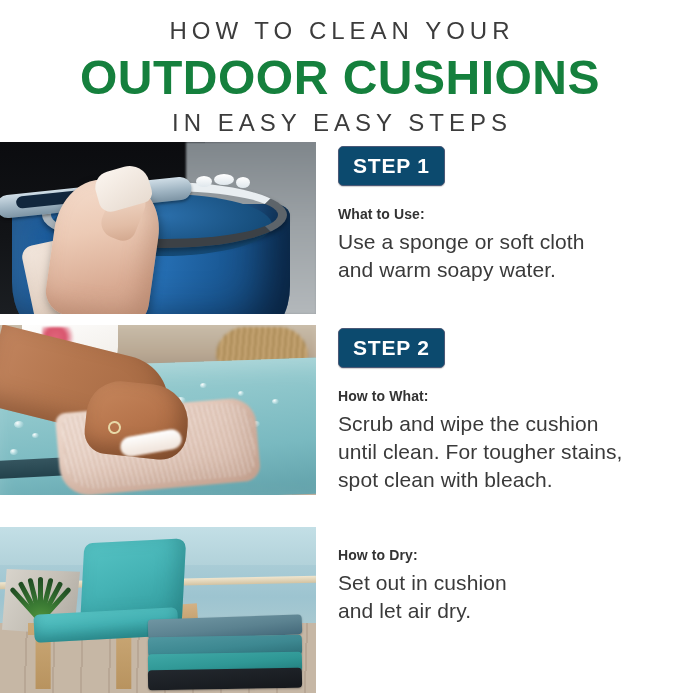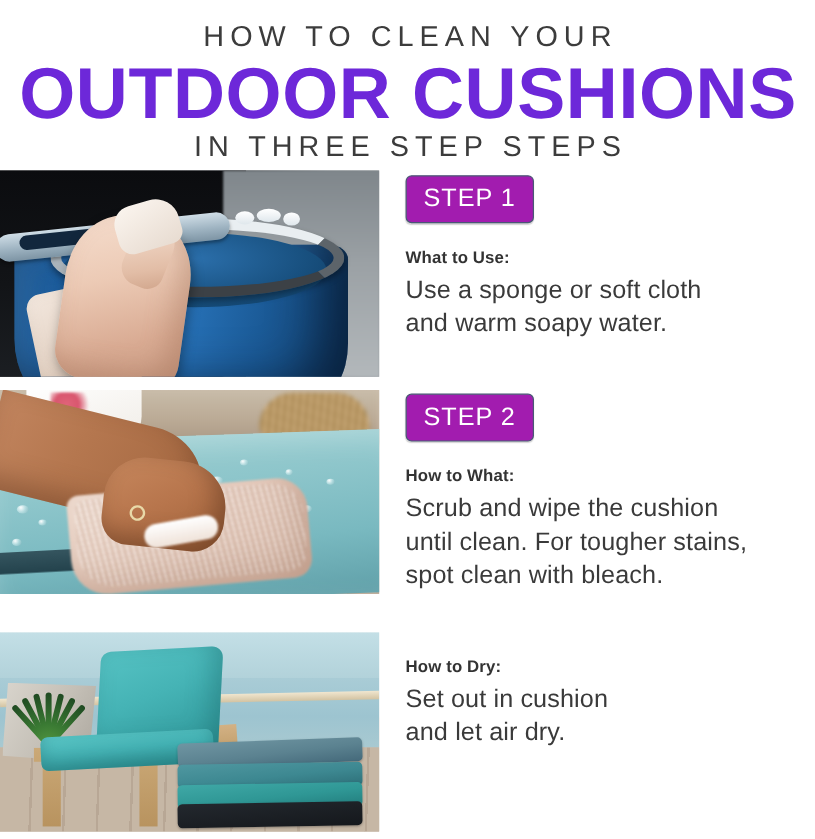--- a/index.html
+++ b/index.html
@@ -36,25 +36,25 @@
     font-size: 24px;
     line-height: 26px;
     font-weight: 400;
     letter-spacing: 5.0px;
     color: #3c3c3c;
     text-indent: 5px;
   }
   .title {
     margin: 0;
     padding-top: 6px;
-    font-size: 60px;
+    font-size: 48px;
     line-height: 56px;
     font-weight: 700;
     letter-spacing: 0.5px;
-    color: #6d28d9;
+    color: #15803d;
     text-indent: 1px;
     white-space: nowrap;
   }
   .subkicker {
     margin: 0;
     padding-top: 4px;
     font-size: 24px;
     line-height: 26px;
     font-weight: 400;
     letter-spacing: 5.0px;
@@ -86,24 +86,24 @@
 
   .textcol {
     position: absolute;
     left: 338px;
     top: 0;
     width: 341px;
   }
 
   .badge {
     display: inline-block;
-    background: #a21caf;
+    background: #0c4a6e;
     color: #ffffff;
     font-size: 21px;
-    font-weight: 400;
+    font-weight: 700;
     letter-spacing: 0.8px;
     line-height: 1;
     padding: 8px 14px 9px 14px;
     border-radius: 5px;
     border: 1px solid #4a5876;
     box-shadow: 0 1px 1px rgba(0,0,0,0.18);
   }
   .row-1 .badge { margin-top: 4px; }
   .row-2 .badge { margin-top: 3px; }
   .row-3 .badge { margin-top: 2px; }
@@ -353,21 +353,21 @@
   .ph3 .slab-d { top: 52px; background: linear-gradient(175deg,#23282e 0%,#15181c 100%); height: 18px; transform: rotate(-1deg); }
 </style>
 </head>
 <body>
 
 <div class="page">
 
   <div class="header">
     <div class="kicker">HOW TO CLEAN YOUR</div>
     <div class="title">OUTDOOR CUSHIONS</div>
-    <div class="subkicker">IN THREE STEP STEPS</div>
+    <div class="subkicker">IN EASY EASY STEPS</div>
   </div>
 
   <div class="row row-1">
     <div class="photo ph1">
       <div class="bg-dark"></div>
       <div class="bg-light"></div>
       <div class="bucket-body"></div>
       <div class="bucket-inner"></div>
       <div class="rim"></div>
       <div class="handle"></div>

